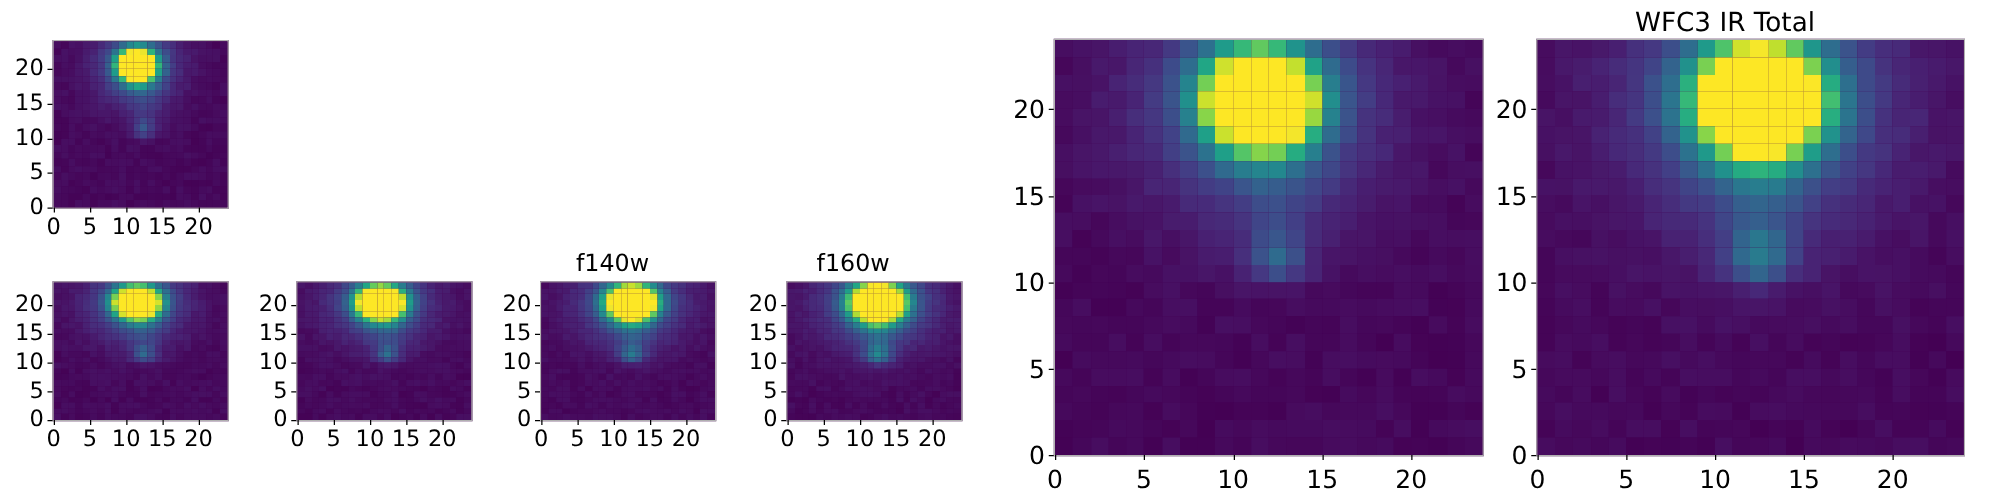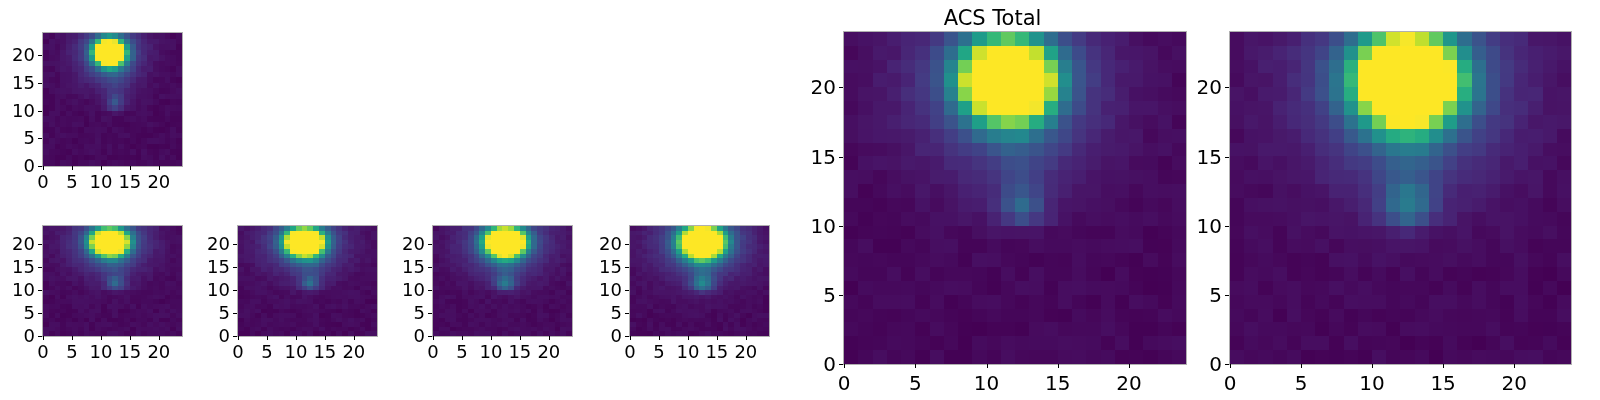--- a/index.html
+++ b/index.html
@@ -1854,20 +1854,21 @@
       <div class="ticklabel y" style="top: 117.083px; left: 0px; width: 35px;">5</div>
       <div class="tick y" style="top: 94.1667px; left: 38px;"></div>
       <div class="ticklabel y" style="top: 94.1667px; left: 0px; width: 35px;">10</div>
       <div class="tick y" style="top: 71.25px; left: 38px;"></div>
       <div class="ticklabel y" style="top: 71.25px; left: 0px; width: 35px;">15</div>
       <div class="tick y" style="top: 48.3333px; left: 38px;"></div>
       <div class="ticklabel y" style="top: 48.3333px; left: 0px; width: 35px;">20</div>
     </div>
 
   <div class="panel small" style="left:390px;top:196px;width:200px;height:204px;">
+    <div class="panel-title" style="top:6px;">f140w</div>
     <div class="axes" style="left:42px;top:29px;width:139px;height:110px;">
         <div class="imggrid" style="grid-template-columns: repeat(24, 1fr); grid-template-rows: repeat(24, 1fr);">
           <i style="background:rgb(70,9,92)"></i>
           <i style="background:rgb(72,19,102)"></i>
           <i style="background:rgb(72,23,105)"></i>
           <i style="background:rgb(72,30,111)"></i>
           <i style="background:rgb(72,31,112)"></i>
           <i style="background:rgb(70,49,125)"></i>
           <i style="background:rgb(70,51,127)"></i>
           <i style="background:rgb(62,72,137)"></i>
@@ -2457,20 +2458,21 @@
       <div class="ticklabel y" style="top: 117.083px; left: 0px; width: 35px;">5</div>
       <div class="tick y" style="top: 94.1667px; left: 38px;"></div>
       <div class="ticklabel y" style="top: 94.1667px; left: 0px; width: 35px;">10</div>
       <div class="tick y" style="top: 71.25px; left: 38px;"></div>
       <div class="ticklabel y" style="top: 71.25px; left: 0px; width: 35px;">15</div>
       <div class="tick y" style="top: 48.3333px; left: 38px;"></div>
       <div class="ticklabel y" style="top: 48.3333px; left: 0px; width: 35px;">20</div>
     </div>
 
   <div class="panel small" style="left:585px;top:196px;width:205px;height:204px;">
+    <div class="panel-title" style="top:6px;width:195px;">f160w</div>
     <div class="axes" style="left:44px;top:29px;width:139px;height:110px;">
         <div class="imggrid" style="grid-template-columns: repeat(24, 1fr); grid-template-rows: repeat(24, 1fr);">
           <i style="background:rgb(71,13,96)"></i>
           <i style="background:rgb(71,17,100)"></i>
           <i style="background:rgb(72,23,105)"></i>
           <i style="background:rgb(72,37,117)"></i>
           <i style="background:rgb(71,45,123)"></i>
           <i style="background:rgb(69,54,128)"></i>
           <i style="background:rgb(64,69,136)"></i>
           <i style="background:rgb(56,88,140)"></i>
@@ -3060,21 +3062,20 @@
       <div class="ticklabel y" style="top: 117.083px; left: 0px; width: 37px;">5</div>
       <div class="tick y" style="top: 94.1667px; left: 40px;"></div>
       <div class="ticklabel y" style="top: 94.1667px; left: 0px; width: 37px;">10</div>
       <div class="tick y" style="top: 71.25px; left: 40px;"></div>
       <div class="ticklabel y" style="top: 71.25px; left: 0px; width: 37px;">15</div>
       <div class="tick y" style="top: 48.3333px; left: 40px;"></div>
       <div class="ticklabel y" style="top: 48.3333px; left: 0px; width: 37px;">20</div>
     </div>
 
   <div class="panel big" style="left:800px;top:0px;width:390px;height:400px;">
-    <div class="panel-title" style="top:8px;width:385px;">ACS Total</div>
     <div class="axes" style="left:43px;top:31px;width:342px;height:332px;">
         <div class="imggrid" style="grid-template-columns: repeat(24, 1fr); grid-template-rows: repeat(24, 1fr);">
           <i style="background:rgb(71,14,97)"></i>
           <i style="background:rgb(71,18,101)"></i>
           <i style="background:rgb(72,21,103)"></i>
           <i style="background:rgb(72,29,111)"></i>
           <i style="background:rgb(72,36,117)"></i>
           <i style="background:rgb(72,39,119)"></i>
           <i style="background:rgb(68,57,130)"></i>
           <i style="background:rgb(58,84,140)"></i>
@@ -3664,20 +3665,21 @@
       <div class="ticklabel y" style="top: 294.833px; left: 0px; width: 36px;">5</div>
       <div class="tick y" style="top: 225.667px; left: 39px;"></div>
       <div class="ticklabel y" style="top: 225.667px; left: 0px; width: 36px;">10</div>
       <div class="tick y" style="top: 156.5px; left: 39px;"></div>
       <div class="ticklabel y" style="top: 156.5px; left: 0px; width: 36px;">15</div>
       <div class="tick y" style="top: 87.3333px; left: 39px;"></div>
       <div class="ticklabel y" style="top: 87.3333px; left: 0px; width: 36px;">20</div>
     </div>
 
   <div class="panel big" style="left:1190px;top:0px;width:410px;height:400px;">
+    <div class="panel-title" style="top:8px;width:380px;">WFC3 IR Total</div>
     <div class="axes" style="left:39px;top:31px;width:341px;height:332px;">
         <div class="imggrid" style="grid-template-columns: repeat(24, 1fr); grid-template-rows: repeat(24, 1fr);">
           <i style="background:rgb(71,12,95)"></i>
           <i style="background:rgb(72,22,104)"></i>
           <i style="background:rgb(72,19,102)"></i>
           <i style="background:rgb(72,25,106)"></i>
           <i style="background:rgb(72,31,113)"></i>
           <i style="background:rgb(70,48,125)"></i>
           <i style="background:rgb(69,56,130)"></i>
           <i style="background:rgb(60,78,138)"></i>

